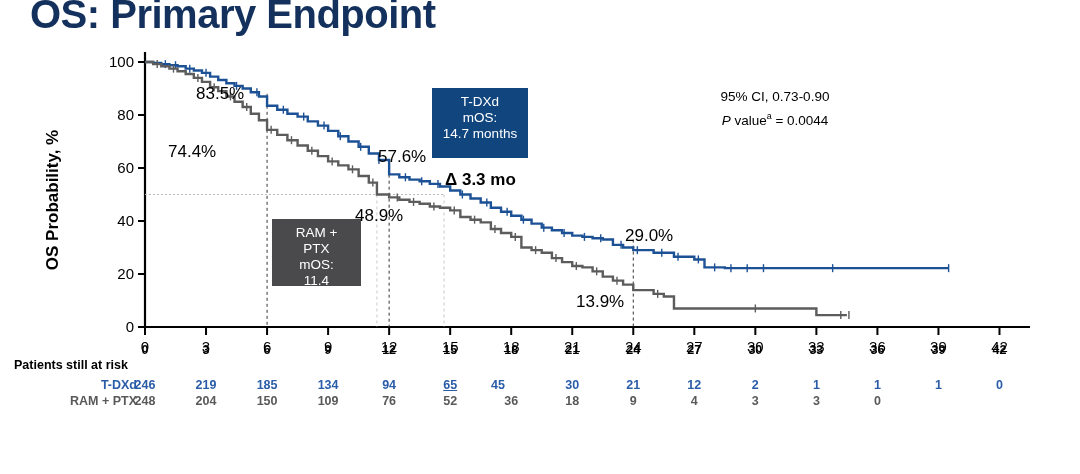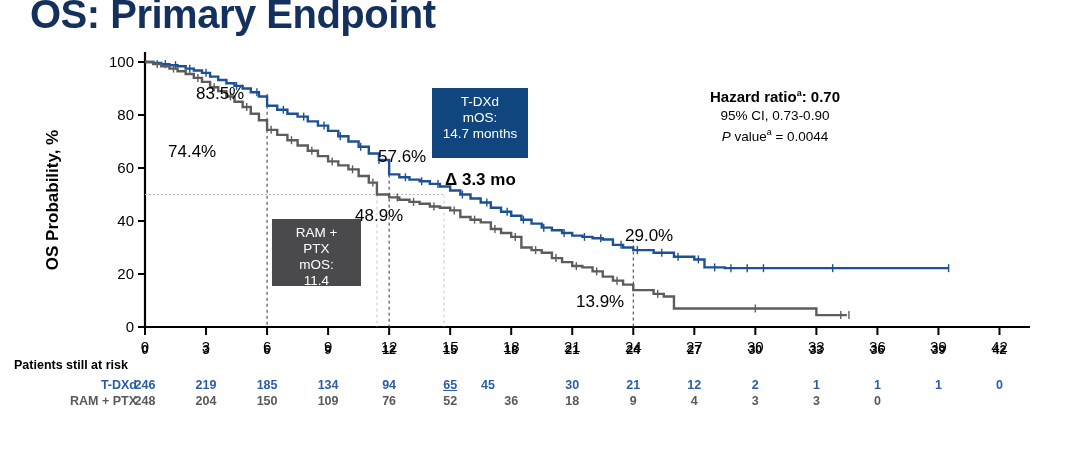--- a/index.html
+++ b/index.html
@@ -32,21 +32,21 @@
   }
   .callout-blue{left:432px;top:88px;width:96px;height:70px;background:#11457e;}
   .callout-gray{left:272px;top:219px;width:89px;height:67px;background:#4a4a4d;}
 
   .stats{
     position:absolute;left:620px;top:88px;width:310px;
     text-align:center;color:#000;
   }
   .stats .hr{font-size:15px;font-weight:bold;margin-bottom:2px;}
   .stats .ci{font-size:13.5px;line-height:17px;}
-  .stats .pv{font-size:13.5px;line-height:16px;text-align:center;}
+  .stats .pv{font-size:13.5px;line-height:22px;text-align:center;}
   .stats .pv i{font-style:italic;}
   sup{font-size:9px;vertical-align:super;}
 
   .delta{
     position:absolute;left:445px;top:170px;
     font-size:17px;font-weight:bold;color:#000;
   }
 
   .pct-label{position:absolute;font-size:17px;color:#000;white-space:nowrap;}
 
@@ -212,21 +212,20 @@
     <div>14.7 months</div>
   </div>
 
   <div class="callout callout-gray">
     <div>RAM + PTX</div>
     <div>mOS:</div>
     <div>11.4 months</div>
   </div>
 
   <div class="stats">
-    <div class="hr"><span>Hazard ratio</span><sup>a</sup><span>: 0.70</span></div>
     <div class="ci">95% CI, 0.73-0.90</div>
     <div class="pv"><i>P</i><span> value</span><sup>a</sup><span> = 0.0044</span></div>
   </div>
 
   <div class="delta">Δ 3.3 mo</div>
 
   <div class="risk-header">Patients still at risk</div>
   <div class="risk-table" id="risk-table">
       <div class="risk-row" style="position: absolute; top: -35px; left: 0px; width: 1080px;">
         <div class="risk-cell" style="left: 125px; color: rgb(0, 0, 0);">0</div>
@@ -246,21 +245,21 @@
         <div class="risk-cell" style="left: 979.483px; color: rgb(0, 0, 0);">42</div>
       </div>
       <div class="risk-row row-tdxd">
         <div class="risk-rowlabel" style="right: 943px;">T-DXd</div>
         <div class="risk-cell" style="left: 125px;">246</div>
         <div class="risk-cell" style="left: 186.034px;">219</div>
         <div class="risk-cell" style="left: 247.069px;">185</div>
         <div class="risk-cell" style="left: 308.103px;">134</div>
         <div class="risk-cell" style="left: 369.138px;">94</div>
         <div class="risk-cell" style="left: 430.172px; text-decoration: underline;">65</div>
-        <div class="risk-cell" style="left: 468px;">45</div>
+        <div class="risk-cell" style="left: 478px;">45</div>
         <div class="risk-cell" style="left: 552.241px;">30</div>
         <div class="risk-cell" style="left: 613.276px;">21</div>
         <div class="risk-cell" style="left: 674.31px;">12</div>
         <div class="risk-cell" style="left: 735.345px;">2</div>
         <div class="risk-cell" style="left: 796.379px;">1</div>
         <div class="risk-cell" style="left: 857.414px;">1</div>
         <div class="risk-cell" style="left: 918.448px;">1</div>
         <div class="risk-cell" style="left: 979.483px;">0</div>
       </div>
       <div class="risk-row row-ram">

